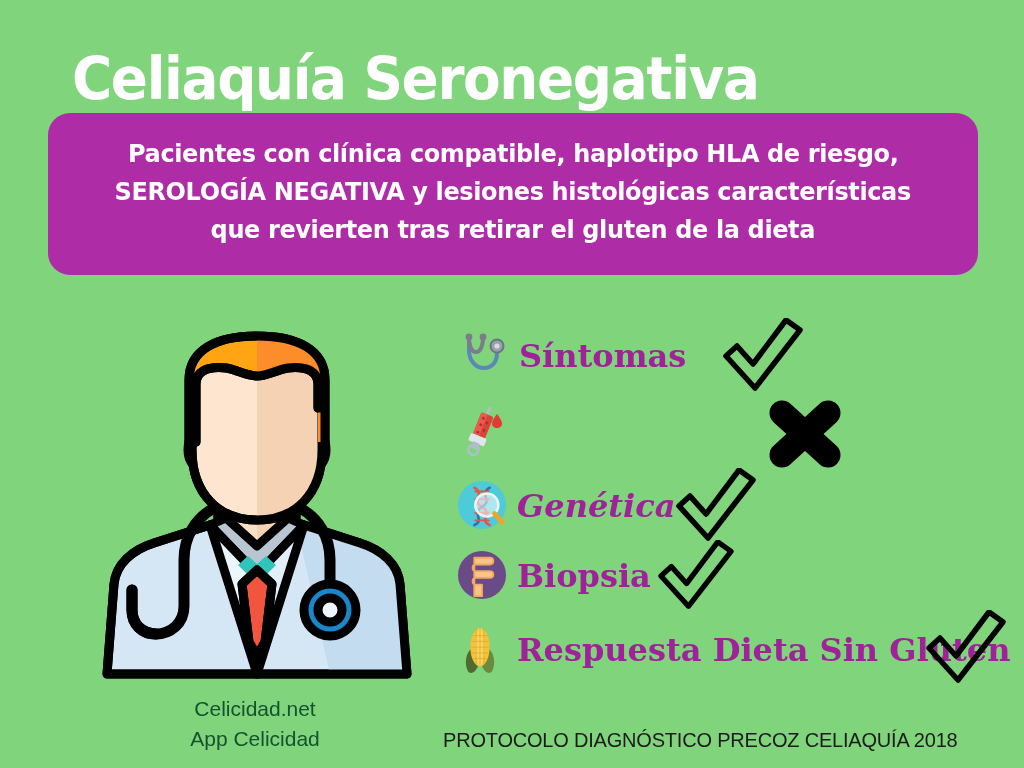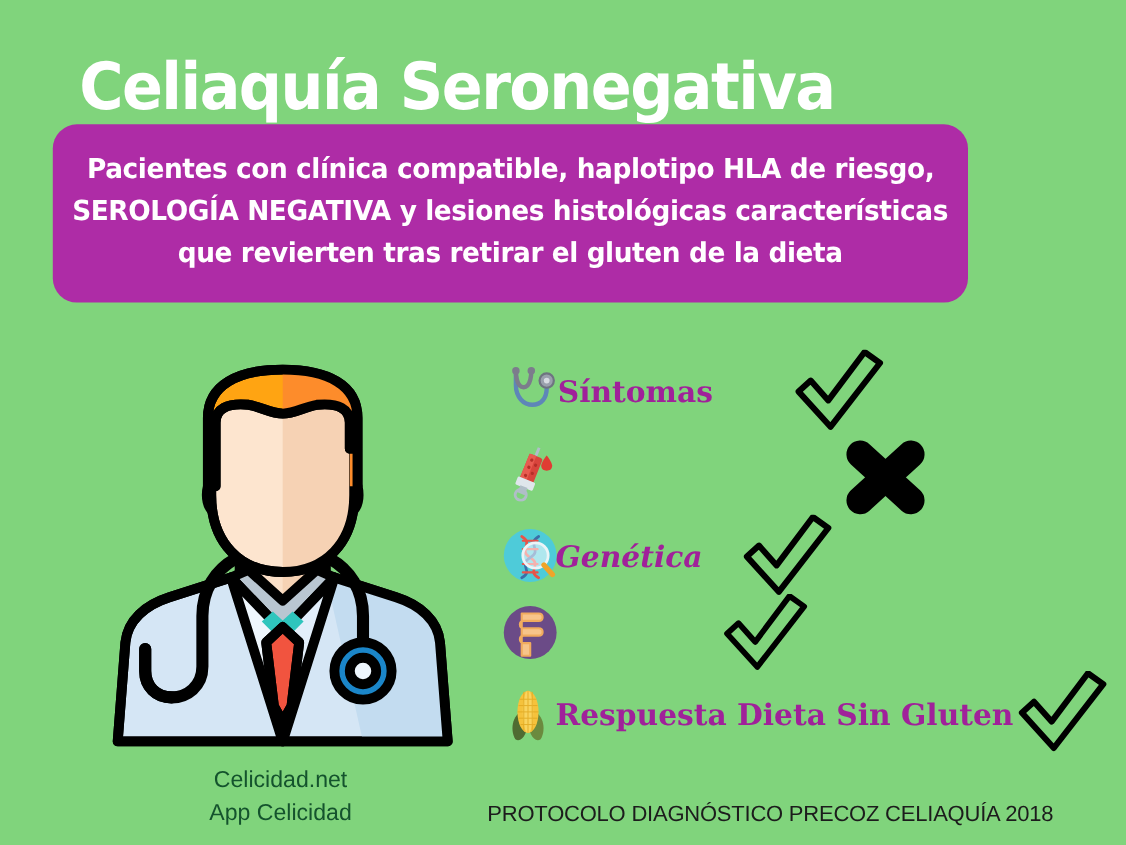--- a/index.html
+++ b/index.html
@@ -25,21 +25,21 @@
     color:#ffffff;
     white-space:nowrap;
     transform:scaleX(0.93);
     transform-origin:left center;
     line-height:1.05;
   }
 
   
   .statement {
     position:absolute; left:48px; top:113px;
-    width:832px; height:162px;
+    width:930px; height:162px;
     background:#ae2ca6;
     border-radius:22px;
     display:flex; flex-direction:column;
     align-items:center; justify-content:center;
     padding:6px 14px 10px;
   }
   .statement .ln {
     color:#ffffff;
     font-family:"DejaVu Sans", sans-serif;
     font-weight:bold;
@@ -53,23 +53,24 @@
   
   .doctor { position:absolute; left:92px; top:322px; width:330px; height:360px; }
 
   
   .list { position:absolute; left:455px; top:318px; width:560px; height:368px; }
   .row { position:absolute; left:0; display:flex; align-items:center; height:60px; }
   .row .ic { width:48px; height:52px; flex:0 0 48px; position:relative; }
   .row .lbl {
     font-family:"DejaVu Serif", serif;
     font-weight:bold;
-    font-size:27px;
+    font-size:32px;
     letter-spacing:0px;
     white-space:nowrap;
+    margin-left:12px;
   }
   .lbl.purple { color:#a0219a; }
   .lbl.white  { color:#ffffff; }
 
   .mark { position:absolute; }
 
   
   .foot-left {
     position:absolute; left:175px; top:694px;
     color:#14532d; font-size:21px; line-height:1.45;
@@ -235,20 +236,21 @@
 
     <div class="row" style="top:228px;left:2px;">
       <span class="ic">
         <svg viewBox="0 0 52 52" width="50" height="50">
           <circle cx="26" cy="26" r="25" fill="#6b4b87"></circle>
           <path d="M18 8 L34 8 C39 8 39 15 34 15 L20 15 C15 15 15 22 20 22
                    L34 22 C39 22 39 29 34 29 L20 29 C15 29 15 36 20 36
                    L26 36 L26 48 L18 48 Z" fill="#f7c48a" stroke="#f0ab5e" stroke-width="2" stroke-linejoin="round"></path>
         </svg>
       </span>
+      <span class="lbl purple">Biopsia</span>
     </div>
     <div class="mark" style="top:222px;left:200px;">
       <svg viewBox="0 0 86 76" width="82" height="72">
         <path d="M6 38 L17 28 L33 46 L66 2 L80 12 L35 70 Z" fill="none" stroke="#000" stroke-width="5.5" stroke-linejoin="round"></path>
       </svg>
     </div>
 
     <div class="row" style="top:302px;left:2px;">
       <span class="ic">
         <svg viewBox="0 0 48 56" width="46" height="54">

